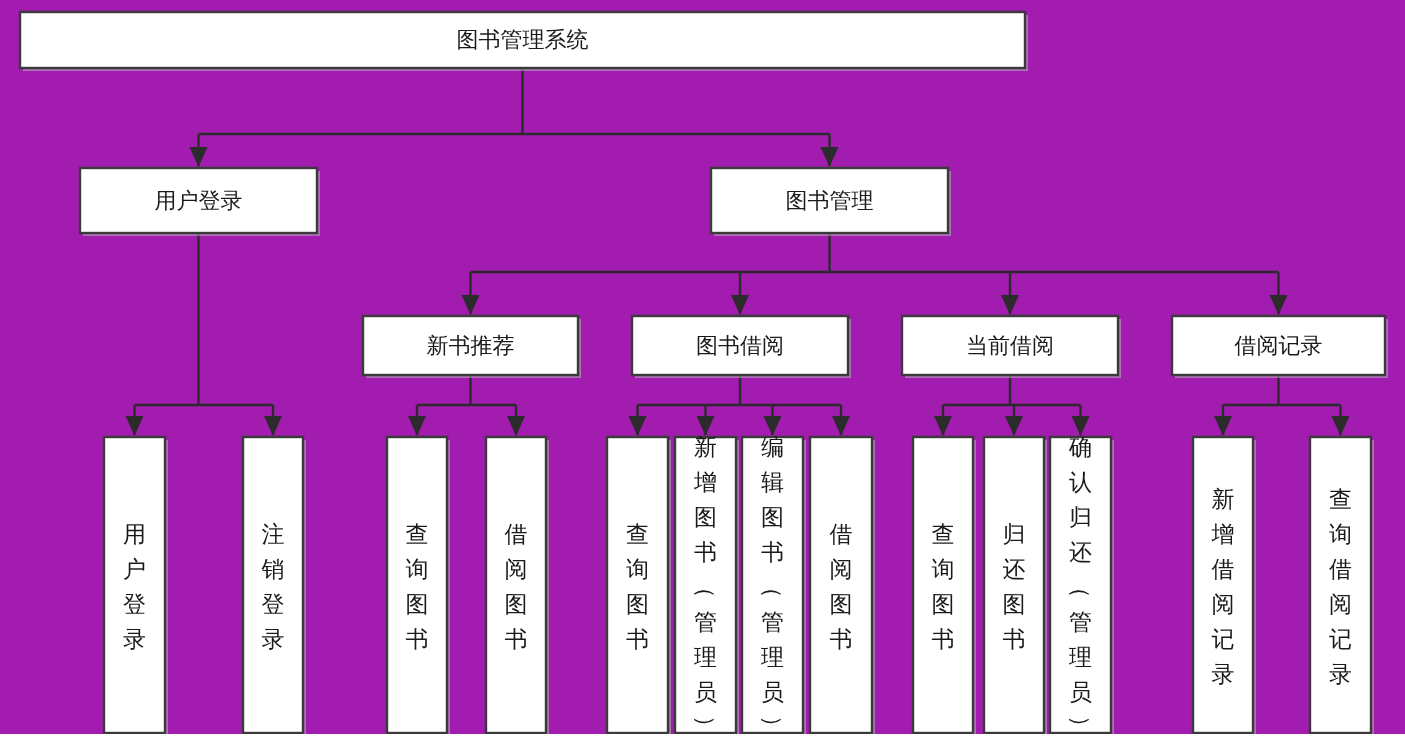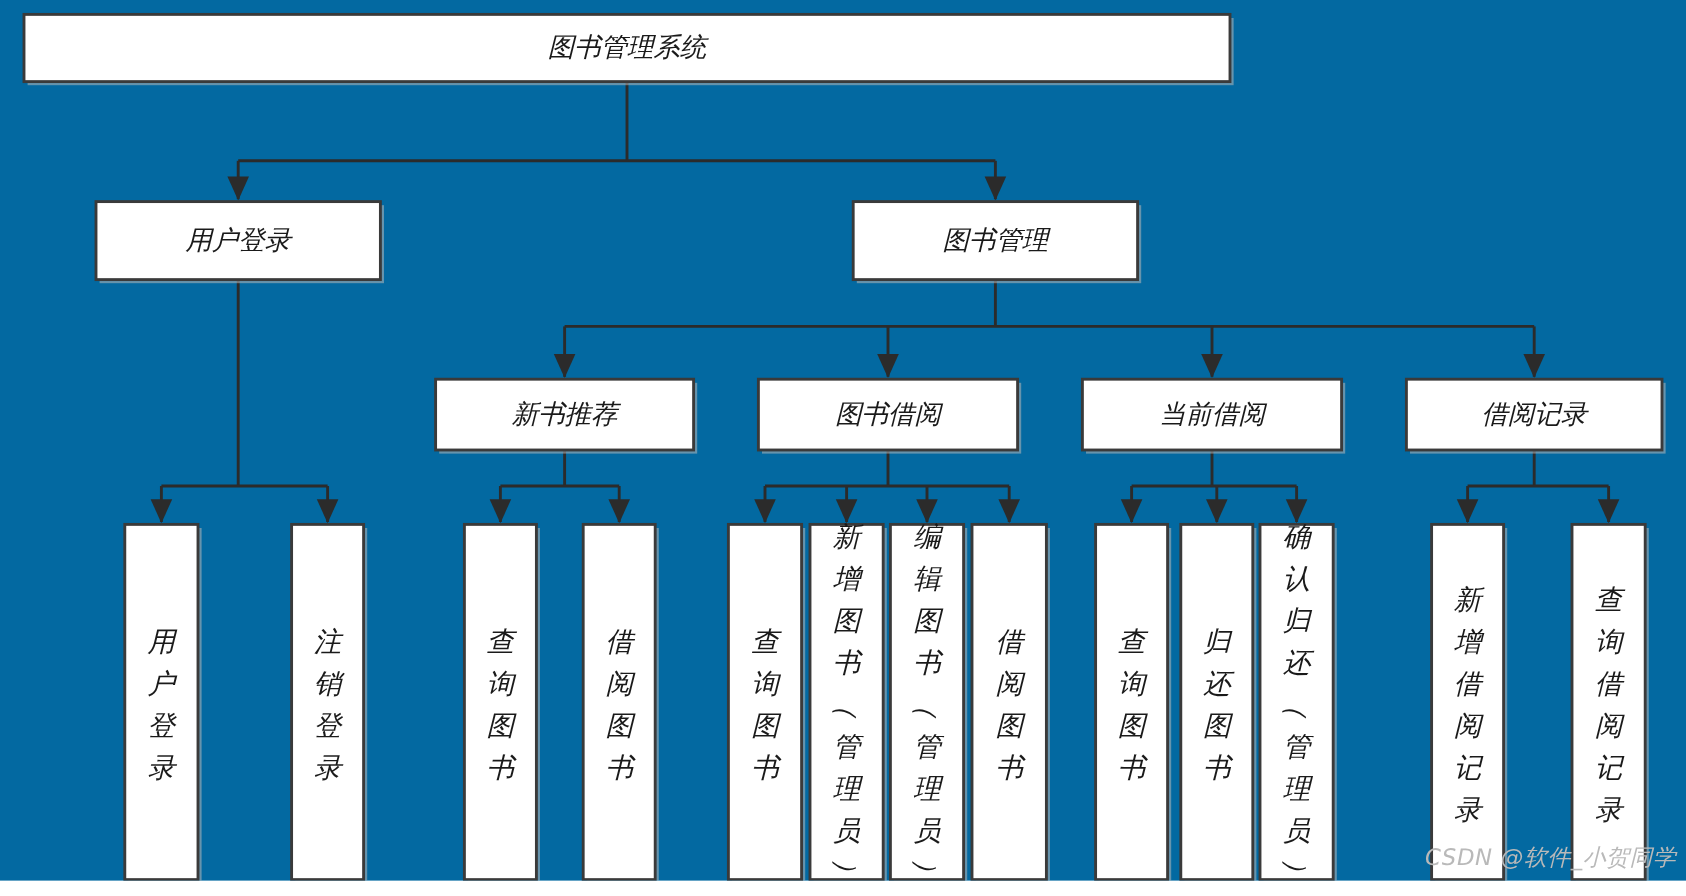--- a/index.html
+++ b/index.html
@@ -7,23 +7,22 @@
     padding: 0;
     background: #ffffff;
   }
   body {
     font-family: "DejaVu Sans", "Liberation Sans", sans-serif;
   }
   #diagram-root {
     position: relative;
     width: 1405px;
     height: 734px;
-    background: #0369a1;
+    background: #a21caf;
     overflow: hidden;
-    font-style: italic;
   }
   svg.diagram {
     position: absolute;
     left: 0;
     top: 0;
     width: 1405px;
     height: 747px;
     display: block;
   }
   .node-box {
@@ -285,15 +284,14 @@
           <text class="node-label-vert" x="1340.5" y="507.3">查</text>
           <text class="node-label-vert" x="1340.5" y="542.3">询</text>
           <text class="node-label-vert" x="1340.5" y="577.3">借</text>
           <text class="node-label-vert" x="1340.5" y="612.3">阅</text>
           <text class="node-label-vert" x="1340.5" y="647.3">记</text>
           <text class="node-label-vert" x="1340.5" y="682.3">录</text>
         </g>
       </g>
   </svg>
 
-  <div class="watermark">CSDN @软件_小贺同学</div>
 
 </div>
 
 </body></html>

